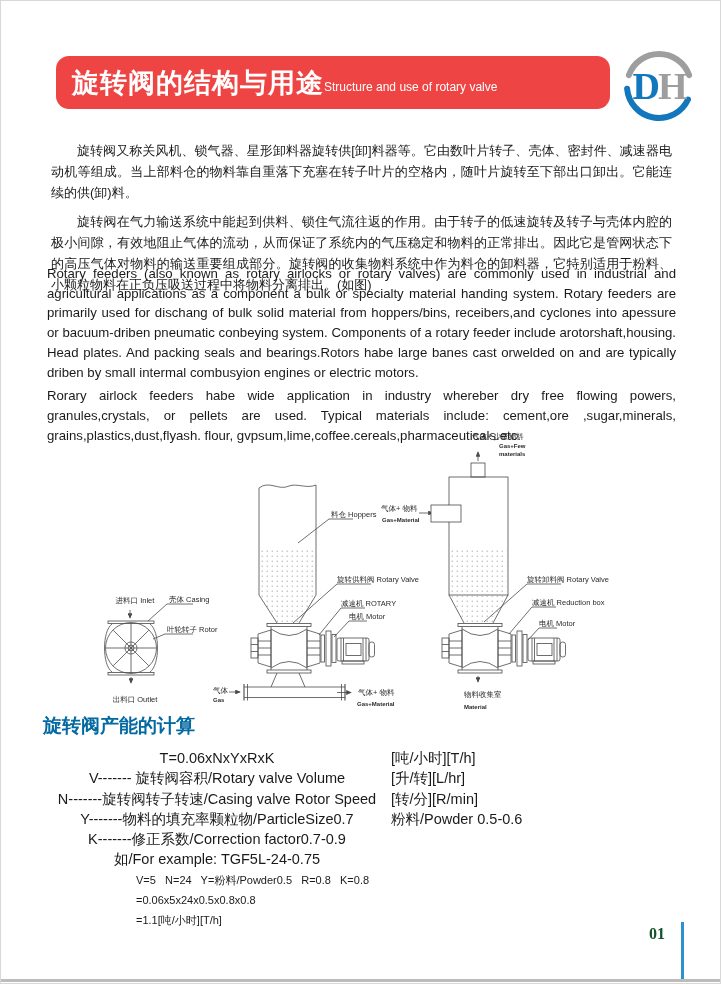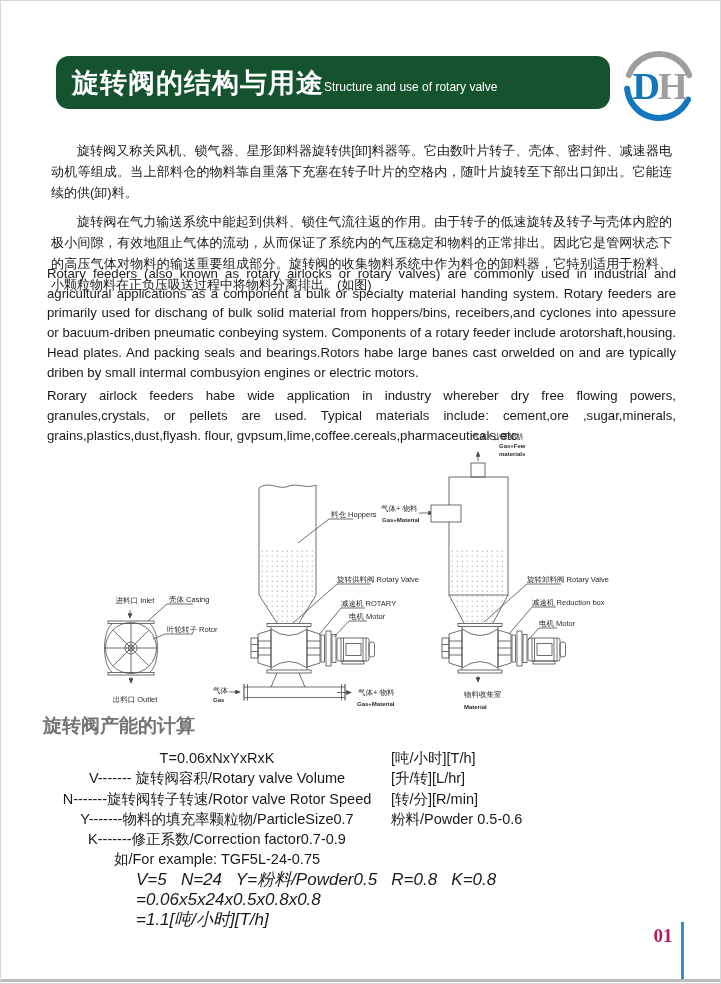--- a/index.html
+++ b/index.html
@@ -4,21 +4,21 @@
 <style>
   html,body { margin:0; padding:0; background:#e9e9e9; }
   .page {
     position:relative; width:721px; height:984px; background:#ffffff;
     font-family:"Liberation Sans", sans-serif; color:#1a1a1a;
     border:1px solid #d8d8d8; box-sizing:border-box; overflow:hidden;
     margin:0 auto;
   }
   .header-bar {
     position:absolute; left:55px; top:55px; width:554px; height:53px;
-    background:#14532d; border-radius:13px;
+    background:#ef4444; border-radius:13px;
     display:flex; align-items:center; padding-left:16px; box-sizing:border-box;
   }
   .header-zh { color:#fff; font-size:27px; font-weight:bold; letter-spacing:1px; }
   .header-en { color:#fff; font-size:12px; margin-left:0; padding-top:8px; }
   .logo { position:absolute; left:612px; top:45px; width:92px; height:80px; }
 
   .zh-text {
     position:absolute; left:42px; top:131px; width:637px;
     font-size:13px; line-height:21px; text-align:justify;
   }
@@ -33,28 +33,28 @@
   .diagram { position:absolute; left:30px; top:424px; width:660px; height:292px; }
   .diagram text { font-family:"Liberation Sans", sans-serif; fill:#2a2a2a; }
   .t7 { font-size:7.5px; }
   .t6 { font-size:6px; font-weight:bold; fill:#3a3a3a; }
   .ln { stroke:#4a4a4a; stroke-width:0.8; fill:none; }
   .ln2 { stroke:#4a4a4a; stroke-width:1.1; fill:none; }
   .flg { fill:#ffffff; stroke:#4a4a4a; stroke-width:0.8; }
   .dots { fill:url(#dotpat); stroke:none; }
 
   .calc { position:absolute; left:42px; top:712px; width:637px; }
-  .calc-heading { color:#737373; font-size:19px; font-weight:bold; margin:0 0 9px 0; }
+  .calc-heading { color:#0369a1; font-size:19px; font-weight:bold; margin:0 0 9px 0; }
   .frow { display:flex; font-size:14.5px; line-height:20.3px; }
   .frow .fl { width:348px; flex:0 0 348px;text-align:center; }
-  .fex { font-size:17px; line-height:20.3px; padding-left:93px; white-space:pre-wrap;font-style:italic; }
+  .fex { font-size:11px; line-height:20.3px; padding-left:93px; white-space:pre-wrap; }
 
   .page-num {
-    position:absolute; left:648px; top:924px; width:28px; text-align:center;
-    font-family:"Liberation Serif", serif; font-weight:bold; font-size:19px; color:#be185d;
+    position:absolute; left:648px; top:924px; width:28px; text-align:left;
+    font-family:"Liberation Serif", serif; font-weight:bold; font-size:16px; color:#14532d;
   }
   .blue-rule { position:absolute; left:680px; top:921px; width:2.5px; height:59px; background:#2e8fd1; }
   .bottom-rule { position:absolute; left:0; top:978px; width:721px; height:2.5px; background:#bcbcbc; }
 </style>
 </head>
 <body>
 
 <div class="page">
 
   <div class="header-bar">
@@ -256,21 +256,21 @@
 
     <div class="frow">
       <span class="fl">T=0.06xNxYxRxK</span>
       <span class="fr">[吨/小时][T/h]</span>
     </div>
     <div class="frow">
       <span class="fl">V------- 旋转阀容积/Rotary valve Volume</span>
       <span class="fr">[升/转][L/hr]</span>
     </div>
     <div class="frow">
-      <span class="fl">N-------旋转阀转子转速/Rotor valve Rotor Speed</span>
+      <span class="fl">N-------旋转阀转子转速/Casing valve Rotor Speed</span>
       <span class="fr">[转/分][R/min]</span>
     </div>
     <div class="frow">
       <span class="fl">Y-------物料的填充率颗粒物/ParticleSize0.7</span>
       <span class="fr">粉料/Powder 0.5-0.6</span>
     </div>
     <div class="frow">
       <span class="fl">K-------修正系数/Correction factor0.7-0.9</span>
       <span class="fr"></span>
     </div>

